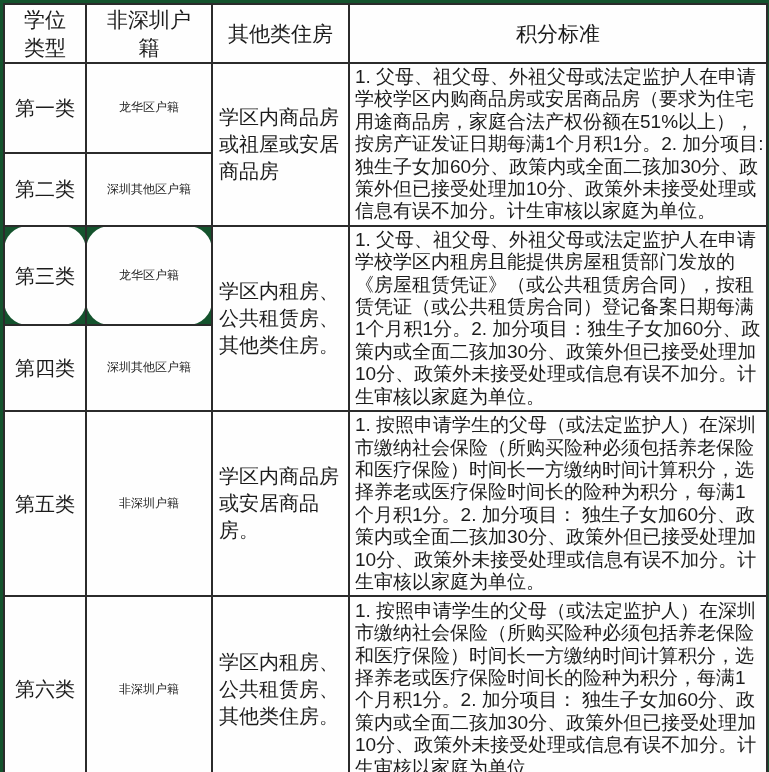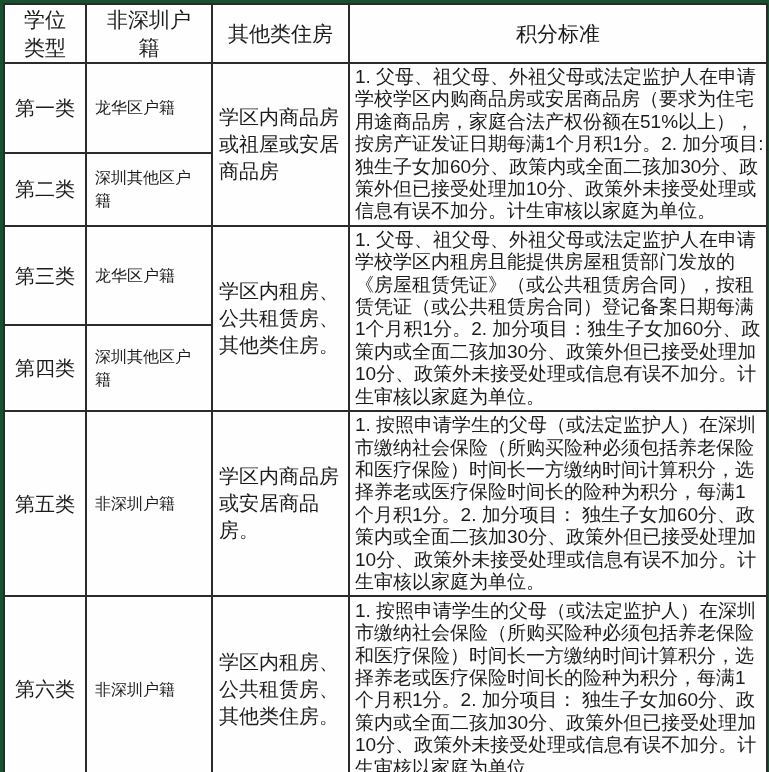--- a/index.html
+++ b/index.html
@@ -42,21 +42,22 @@
     line-height: 1.3;
   }
   
   td.cat-cell {
     font-size: 20px;
     text-align: center;
     padding: 0 6px;
     line-height: 1.4;
   }
   td.hh-cell {
-    font-size: 16px;
+    font-size: 12px;
+    text-align: center;
     padding: 0 8px;
     line-height: 1.45;
     font-family: Liberation Serif, serif;
   }
   
   td.housing-cell {
     font-size: 20px;
     text-align: left;
     padding: 0 6px;
     line-height: 1.35;
@@ -66,21 +67,21 @@
   td.points-cell {
     font-size: 19px;
     text-align: left;
     vertical-align: middle;
     padding: 2px 2px 2px 5px;
     line-height: 1.18;
     letter-spacing: 0;
   }
   tr.r1 > .h-set { height: 88px; margin-top: 40px; }
   tr.r2 > .h-set { height: 71px; }
-  tr.r3 > .h-set { height: 95px; }
+  tr.r3 > .h-set { height: 95px; border-radius: 24px; }
   tr.r4 > .h-set { height: 82px; }
   tr.r5 > .h-set { height: 180px; }
   tr.r6 > .h-set { height: 186px; }
 </style>
 </head>
 <body>
 
 <div class="page">
   <table class="points-table">
     <colgroup>

